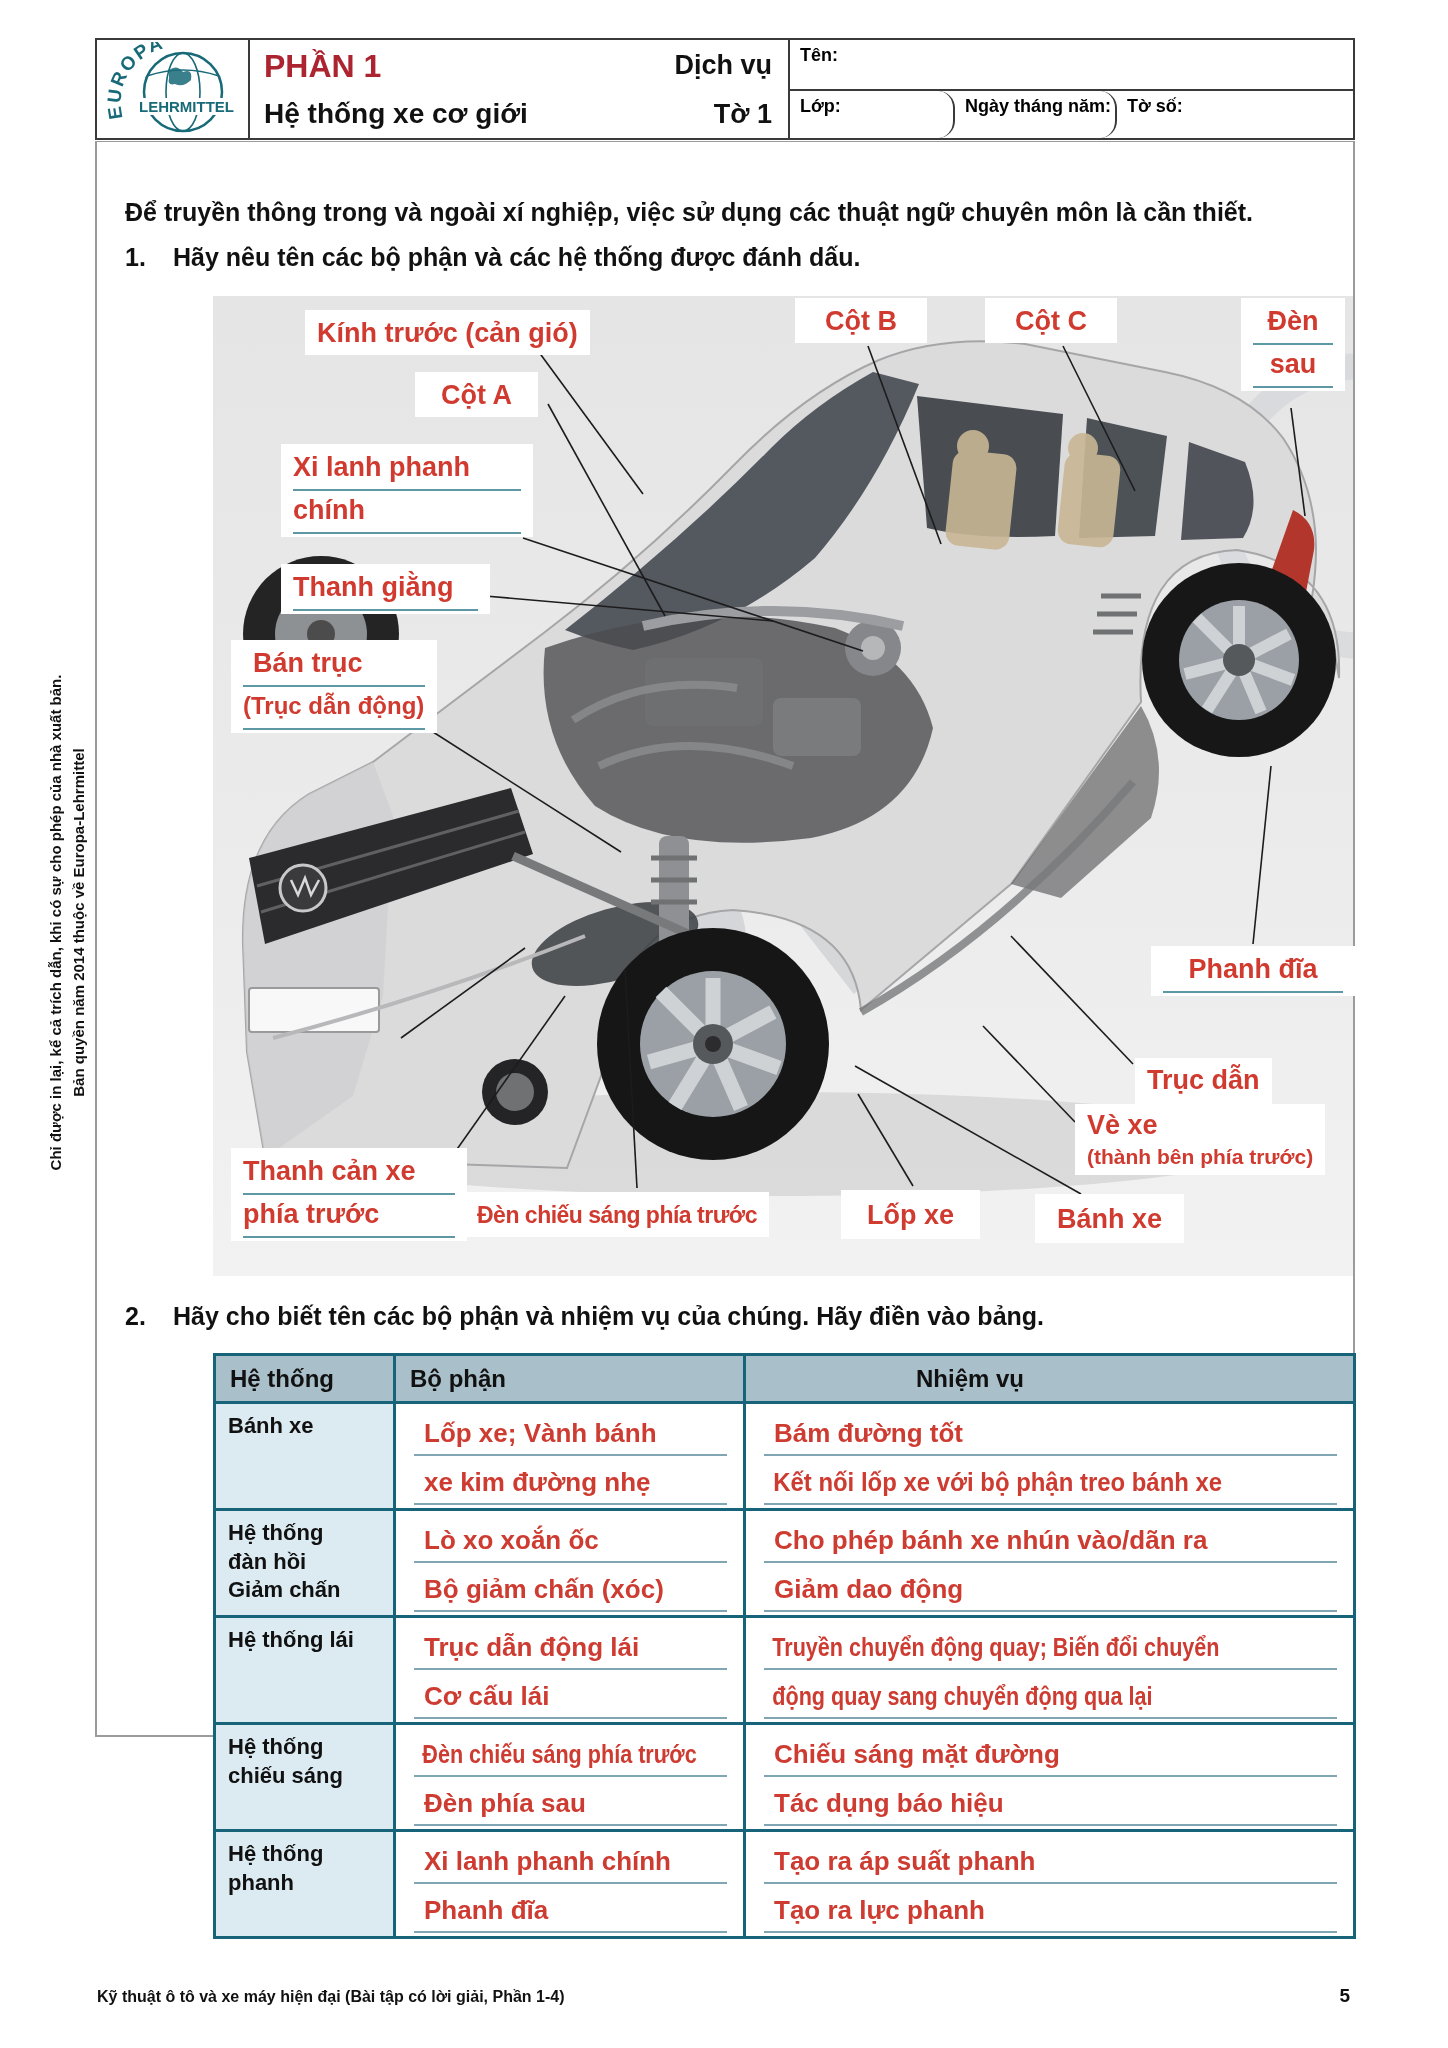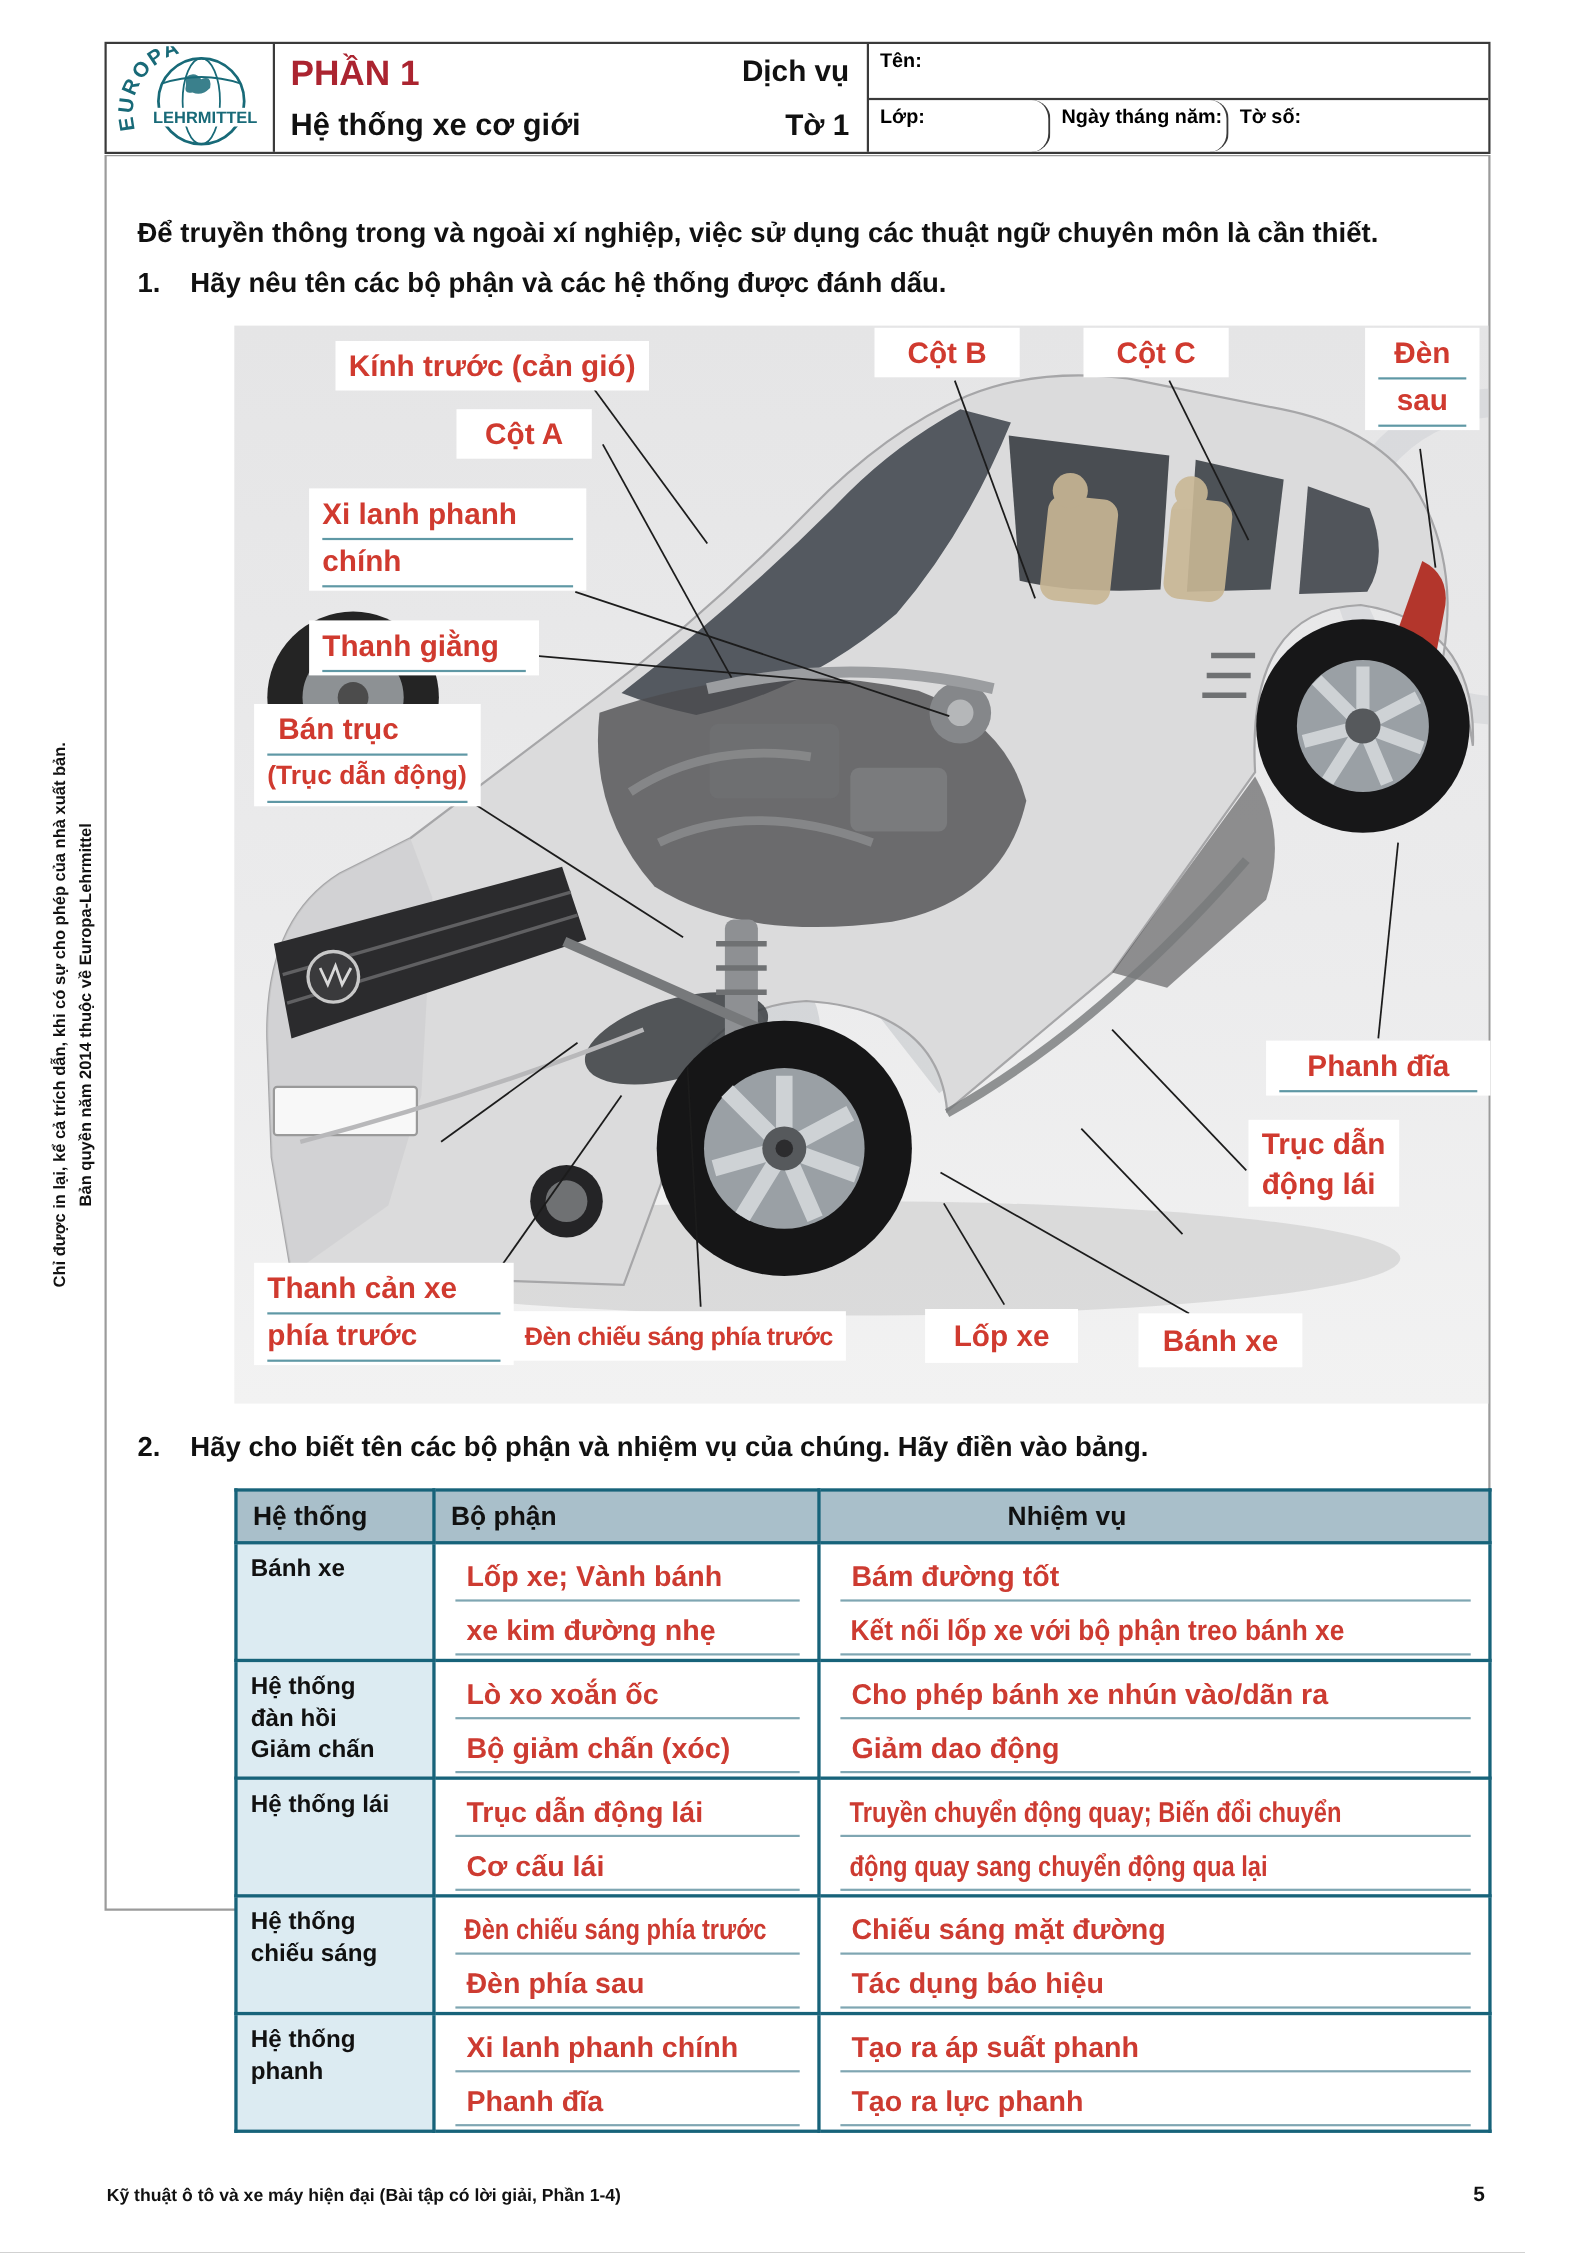--- a/index.html
+++ b/index.html
@@ -252,23 +252,27 @@
       </div>
       <div class="dlabel" style="left:628px;top:894px;padding:6px 26px 5px;">
         <span class="dline">Lốp xe</span>
       </div>
       <div class="dlabel" style="left:822px;top:898px;padding:6px 22px 5px;">
         <span class="dline">Bánh xe</span>
       </div>
       <div class="dlabel ctr" style="left:938px;top:650px;width:180px;">
         <span class="dline u">Phanh đĩa</span>
       </div>
-      <div class="dlabel" style="left:922px;top:722px;line-height:36px;">
+      <div class="dlabel" style="left:922px;top:762px;line-height:36px;">
         <span class="dline">Trục dẫn</span>
         <span class="dline">động lái</span>
+      </div>
+      <div class="dlabel" style="left:862px;top:808px;line-height:34px;">
+        <span class="dline">Vè xe</span>
+        <span class="dline sm21">(thành bên phía trước)</span>
       </div>
     </div>
 
     <div class="qrow" style="margin-top:26px;">
       <div class="qnum">2.</div>
       <div>Hãy cho biết tên các bộ phận và nhiệm vụ của chúng. Hãy điền vào bảng.</div>
     </div>
 
     <table class="parts-table">
       <colgroup>

